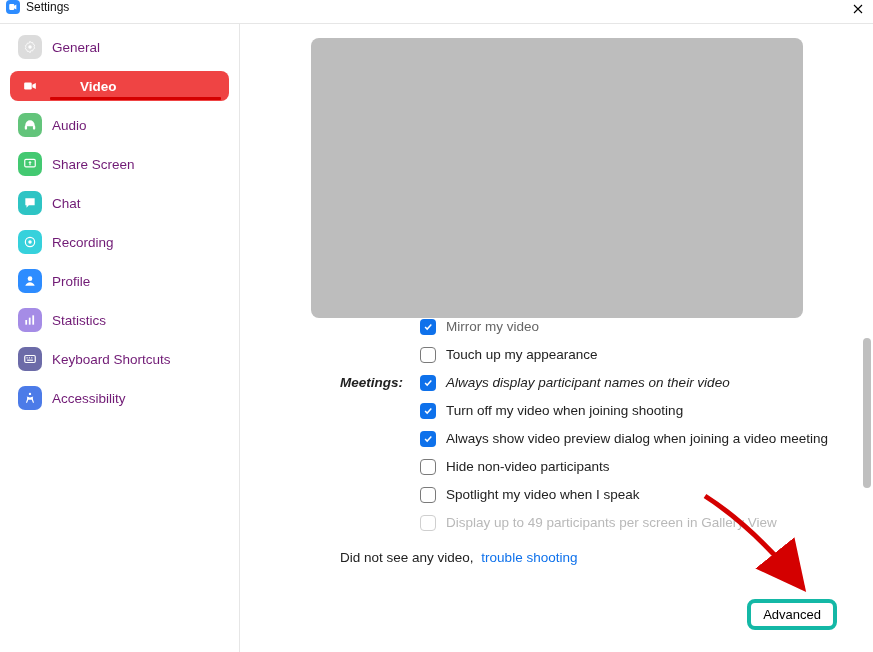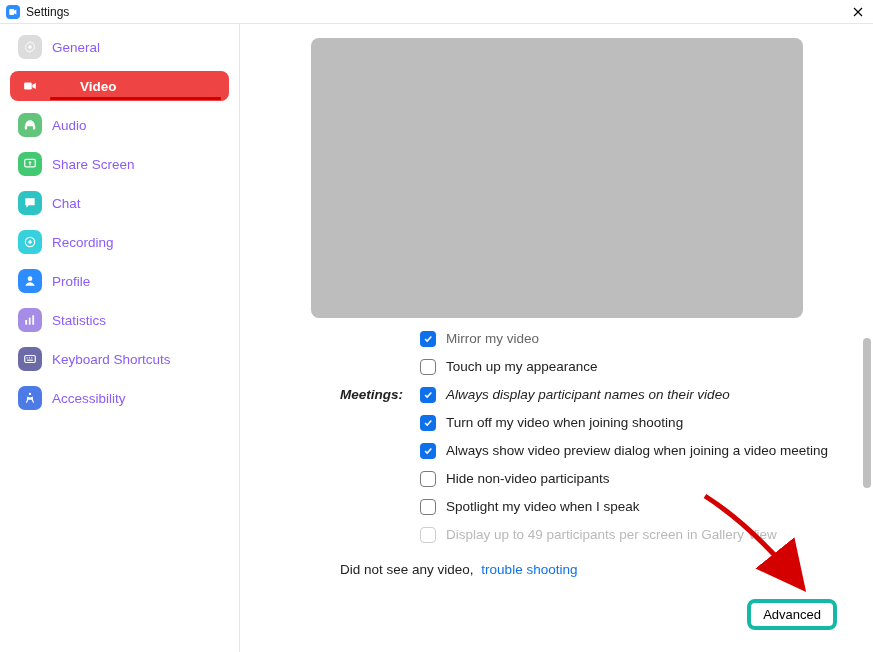--- a/index.html
+++ b/index.html
@@ -12,21 +12,21 @@
     color: #222;
     background: #fff;
     position: relative;
     overflow: hidden;
   }
 
   
   .titlebar {
     height: 24px;
     display: flex;
-    align-items: center;
+    align-items: flex-start;
     padding: 0 6px;
     border-bottom: 1px solid #e6e6e6;
   }
   .app-icon {
     width: 14px; height: 14px;
     background: #2D8CFF;
     border-radius: 4px;
     display: inline-flex;
     align-items: center; justify-content: center;
   }
@@ -71,21 +71,21 @@
     cursor: pointer;
   }
   .sb-item .sb-ico {
     width: 24px; height: 24px;
     border-radius: 7px;
     display: flex; align-items: center; justify-content: center;
   }
   .sb-item .sb-label {
     margin-left: 10px;
     font-size: 13.5px;
-    color: #8b5cf6;
+    color: #701a75;
   }
   .sb-item.active {
     background: #ef4444;
     position: relative;
     gap: 28px;
   }
   .sb-item.active .sb-label {
     color: #fff;
     font-weight: 600;
   }
@@ -115,21 +115,20 @@
 
   
   .preview {
     width: 492px;
     height: 280px;
     margin: 0 auto;
     background: #bdbdbd;
     border-radius: 8px;
   }
   .options {
-    margin-top: 12px;
     padding-left: 100px;
     padding-right: 24px;
   }
   .opt-row {
     display: flex;
     align-items: flex-start;
     margin-bottom: 10px;
   }
   .opt-row.group-start { margin-top: 6px; font-style: italic; }
   .opt-label-col {

